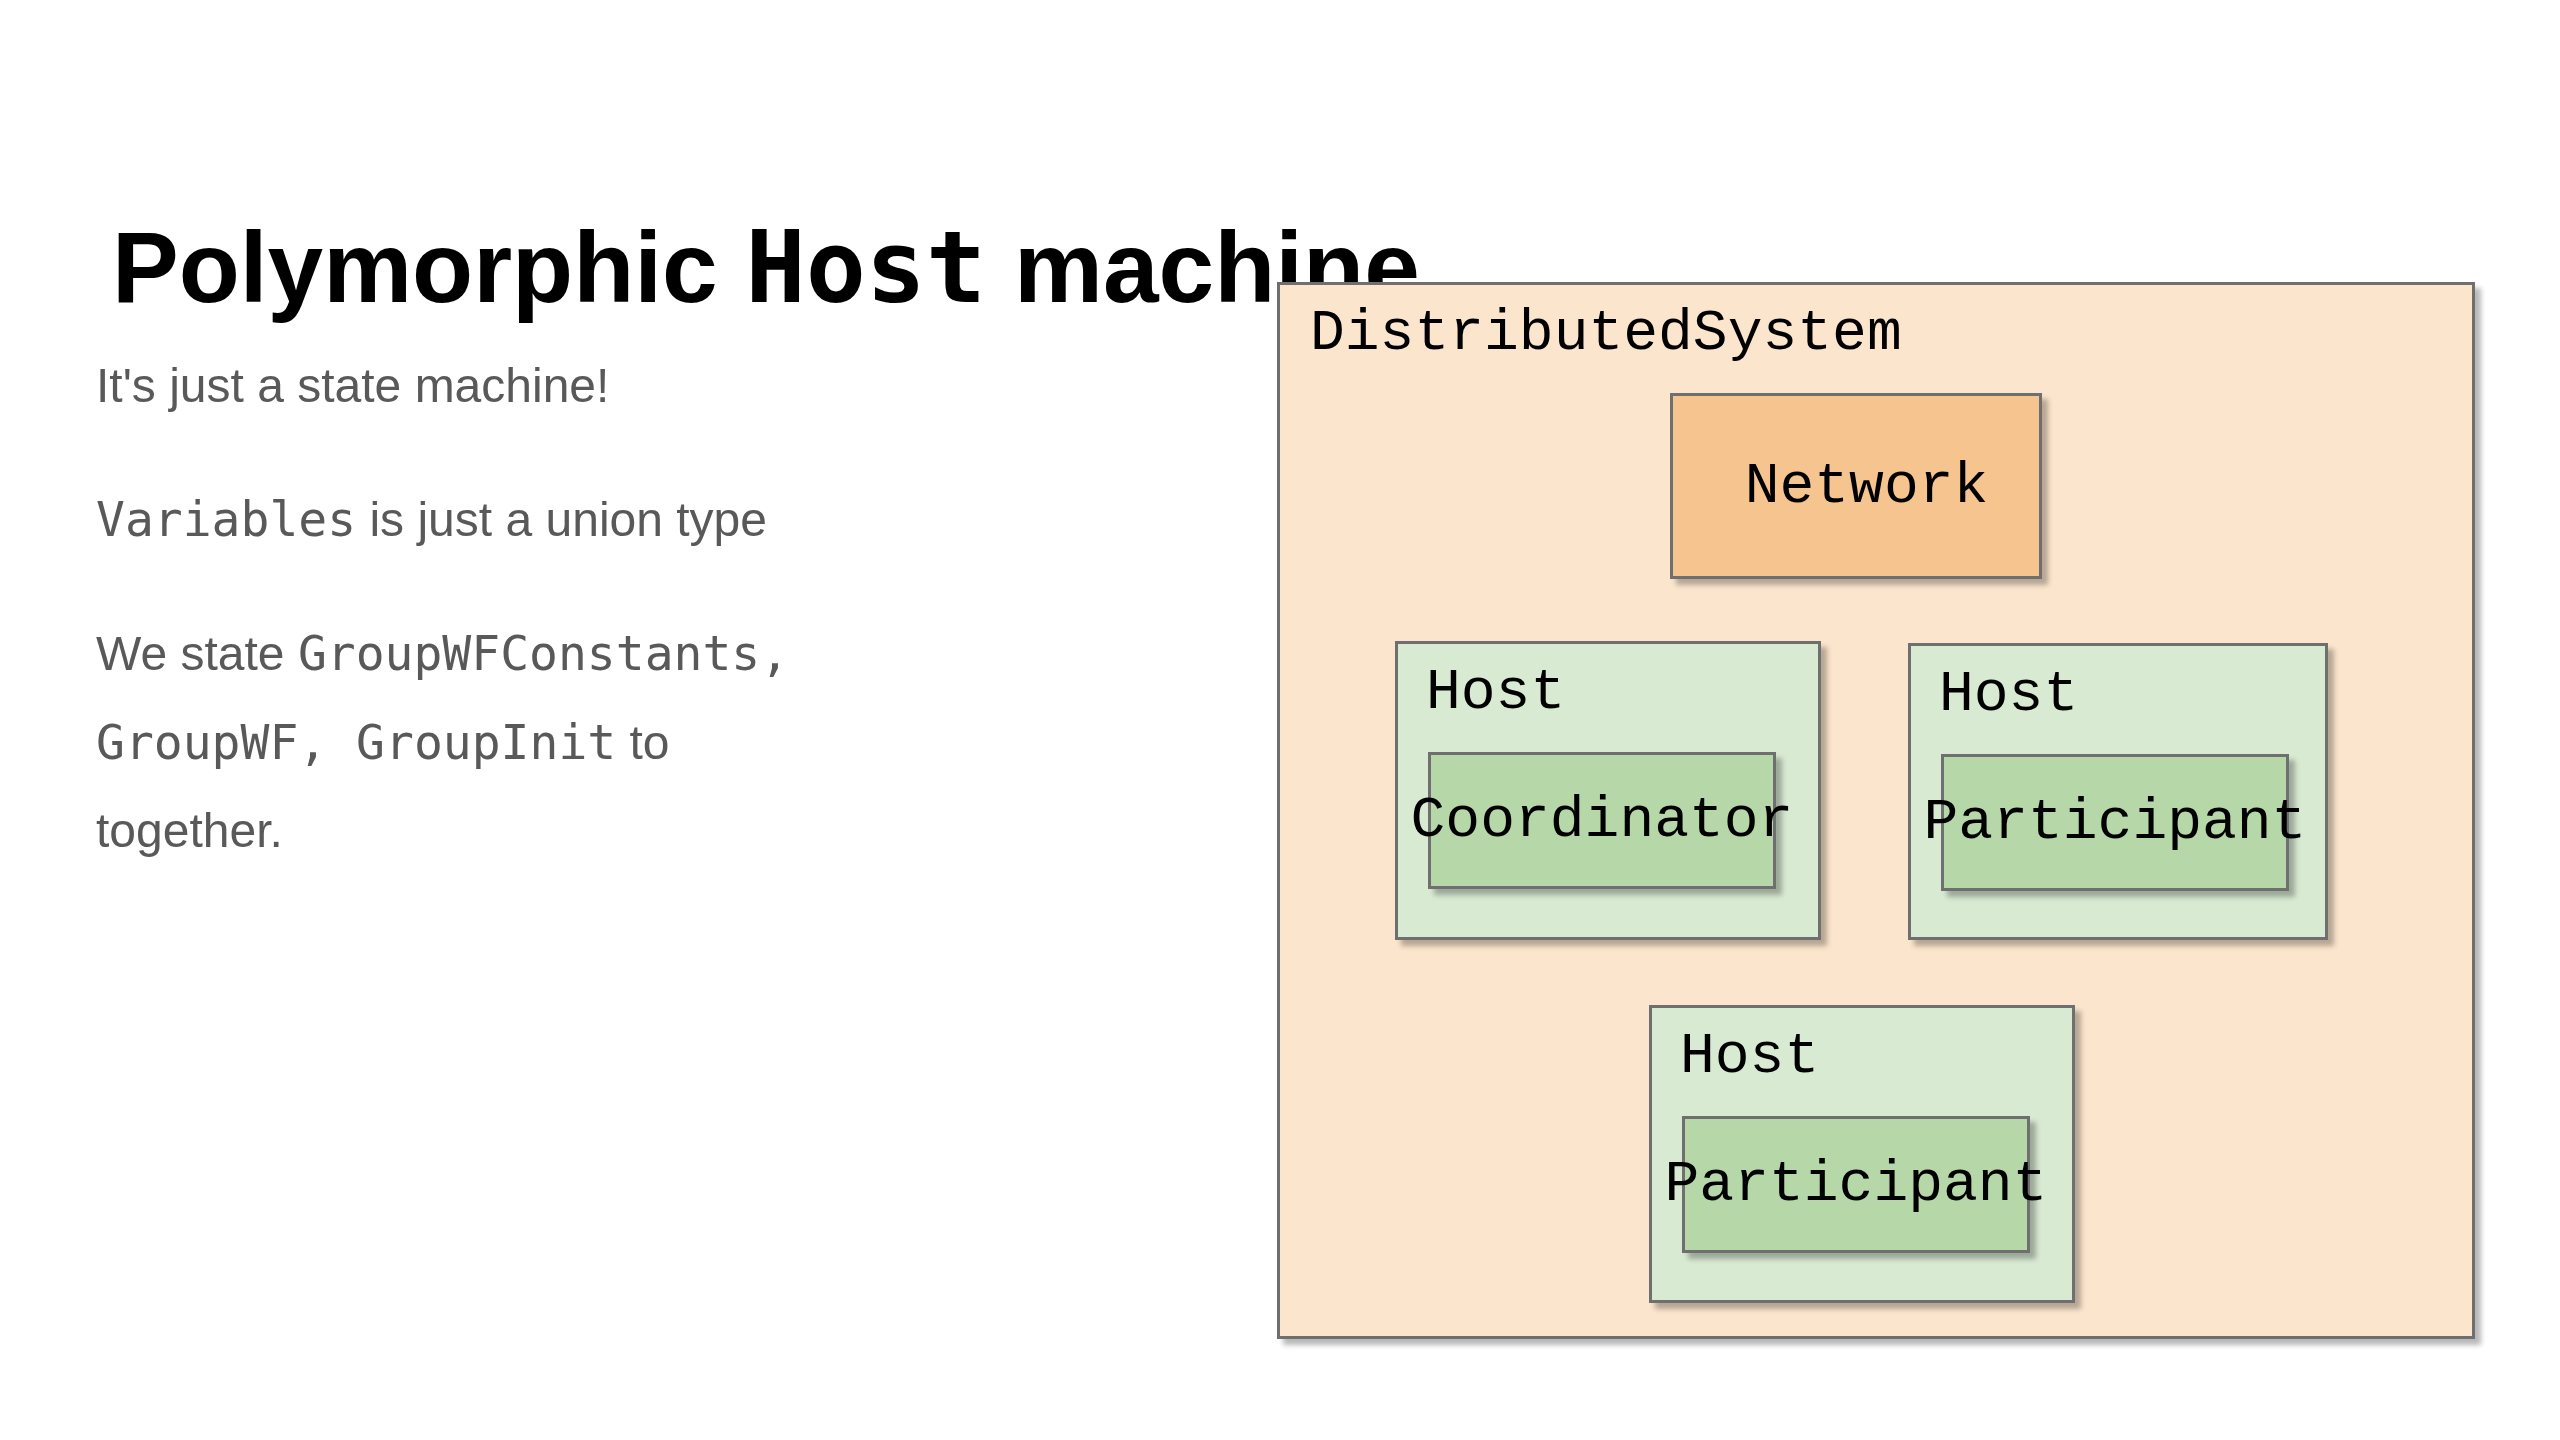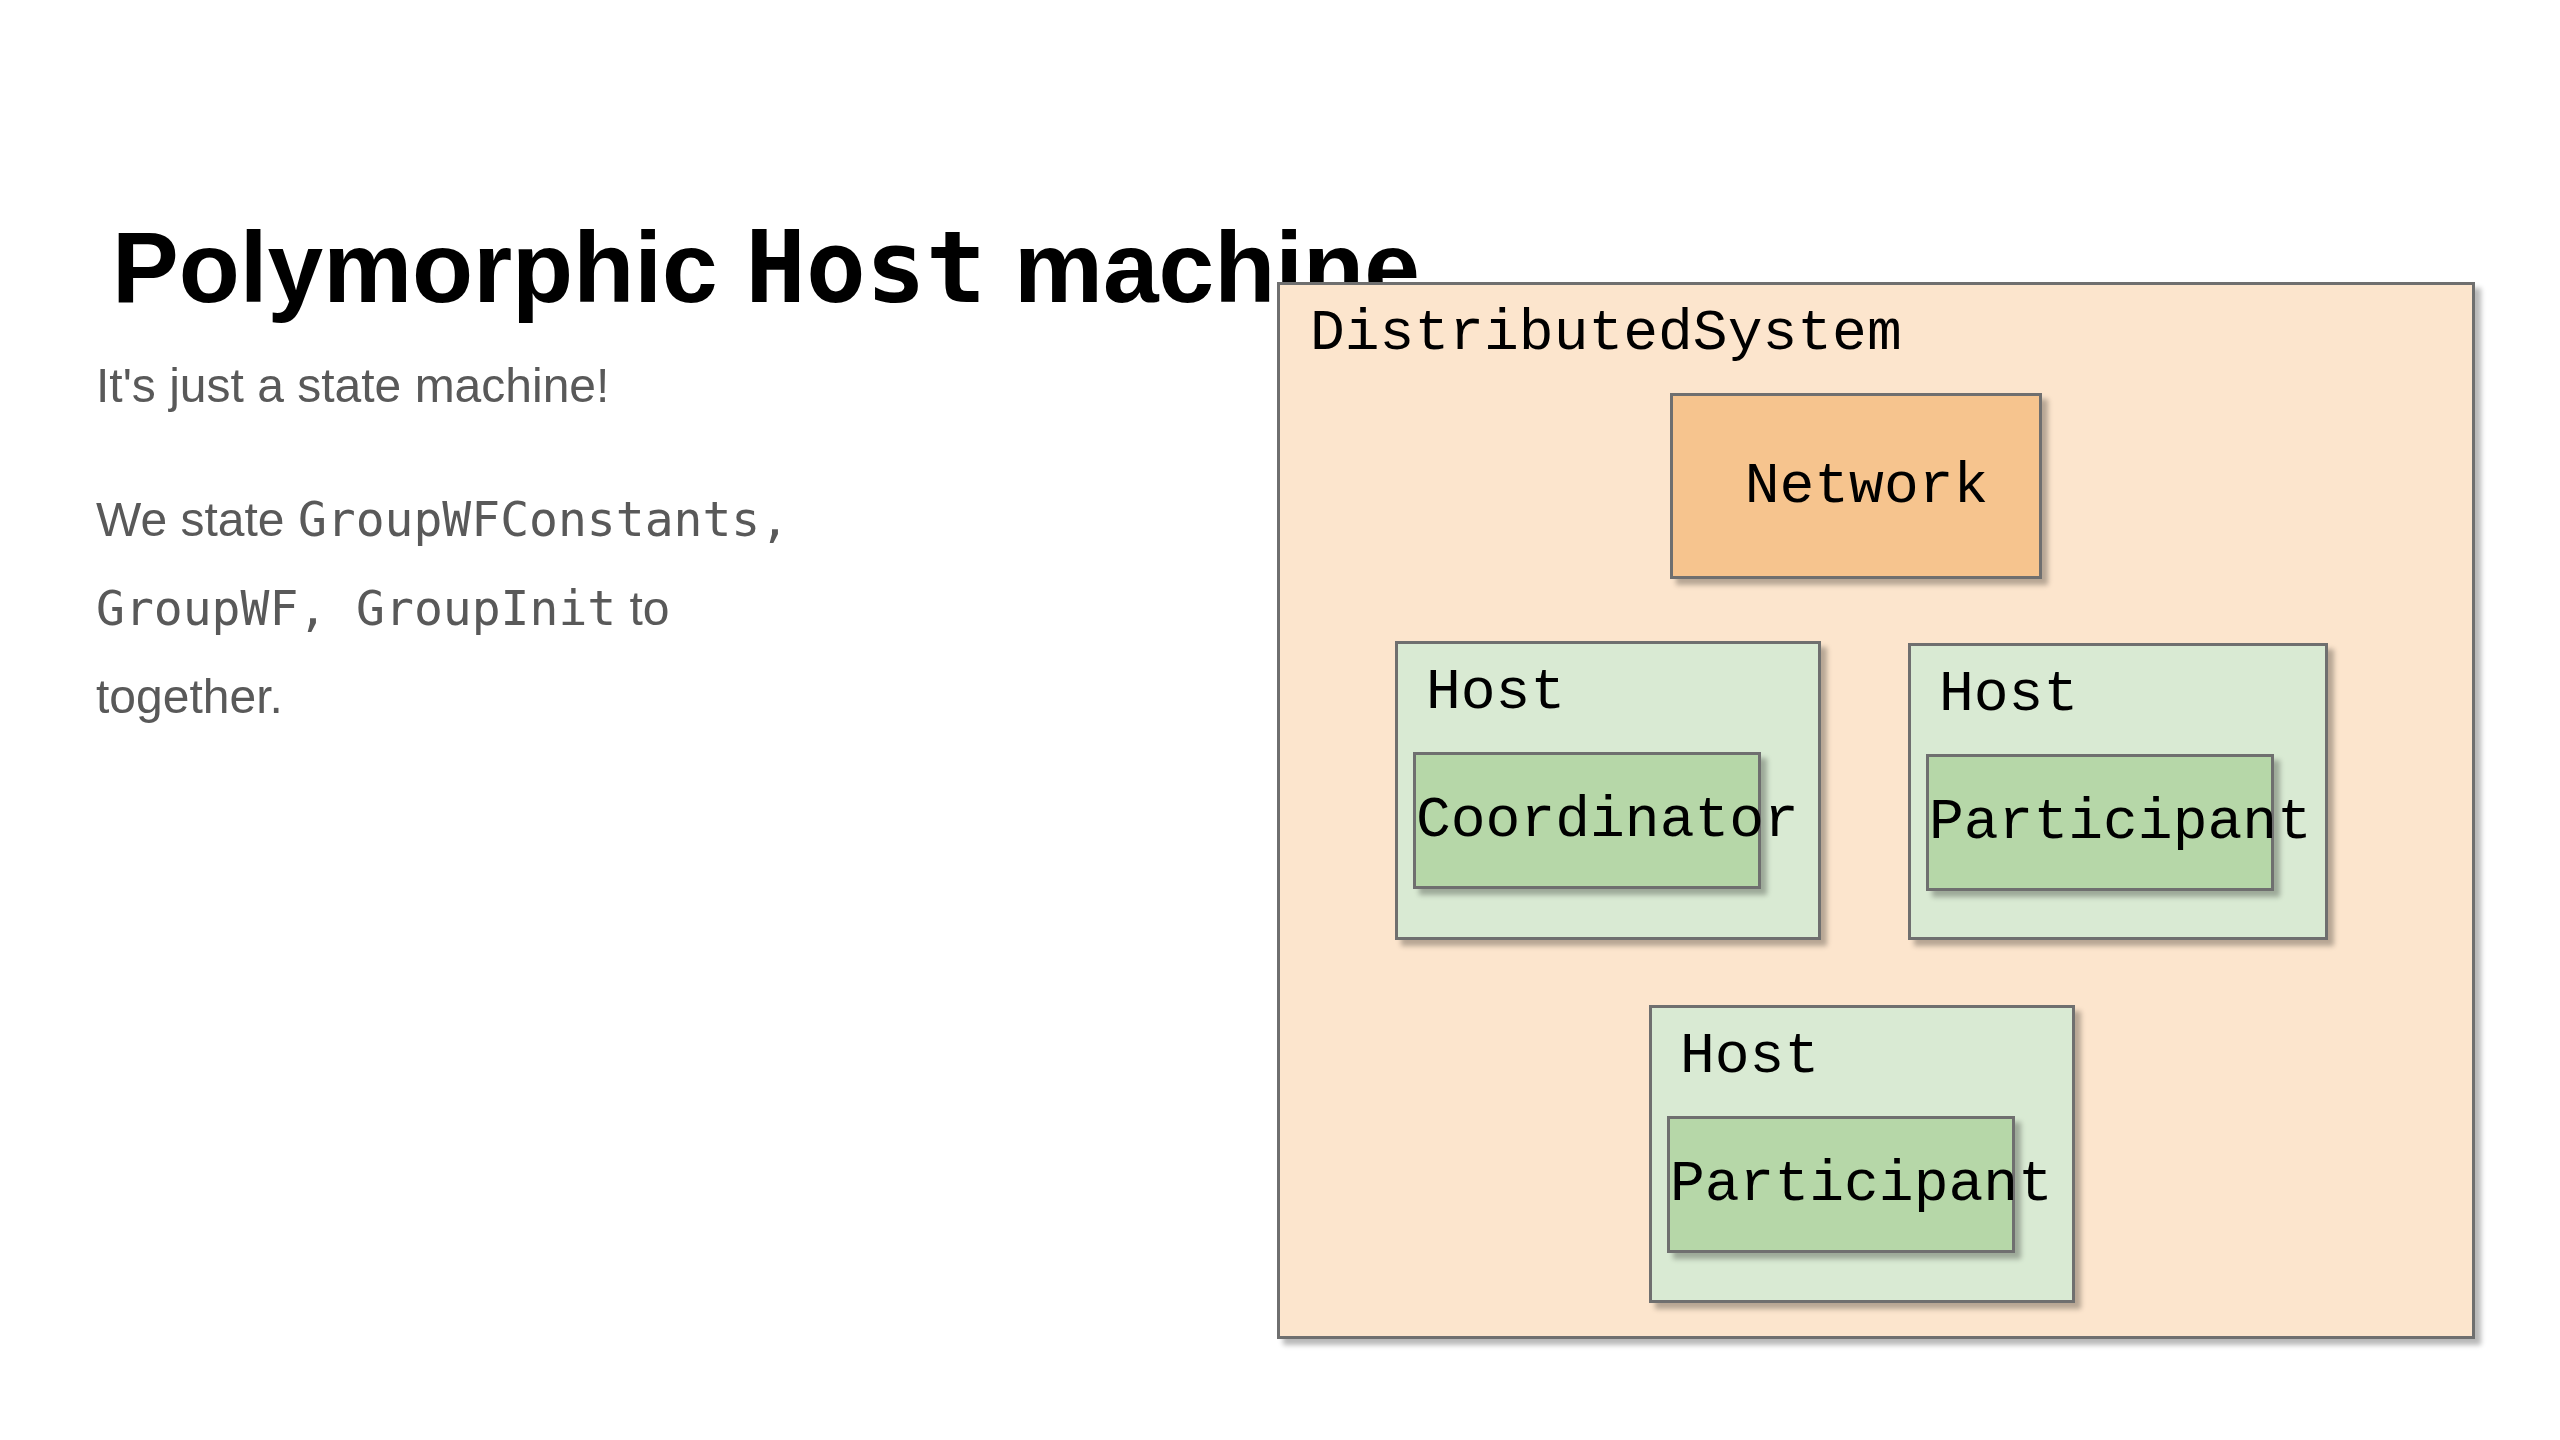--- a/index.html
+++ b/index.html
@@ -56,34 +56,37 @@
   }
   .host-box{
     background:var(--host_fill);
     width:426px; height:299px;
   }
   .host-left  {left:115px; top:356px;}
   .host-right {left:628px; top:358px; width:420px; height:297px;}
   .host-bottom{left:369px; top:720px; height:298px;}
   .host-label{padding:16px 0 0 28px;}
   .role-box{
-    left:15px; top:108px;
+    left:30px; top:108px;
     width:348px; height:137px;
     background:var(--role_fill);
-    display:flex; align-items:center; 
+    display:flex; align-items:center; justify-content:center;
   }
 </style>
 </head>
 <body>
 
 <h1 class="slide-title"><div class="rt-line"><span>Polymorphic </span><span class="mono">Host</span><span> machine</span></div></h1>
 
 <div class="body-copy">
   <div class="body-paragraph">
       <div class="rt-line"><span>It's just a state machine!</span></div>
+    </div>
+  <div class="body-paragraph">
+      <div class="rt-line"><span class="mono">Variables</span><span> is just a union type</span></div>
     </div>
   <div class="body-paragraph">
       <div class="rt-line"><span>We state </span><span class="mono">GroupWFConstants,</span></div>
       <div class="rt-line"><span class="mono">GroupWF, GroupInit</span><span> to</span></div>
       <div class="rt-line"><span>together.</span></div>
     </div>
 </div>
 
 <div class="diagram-box system-box">
 

